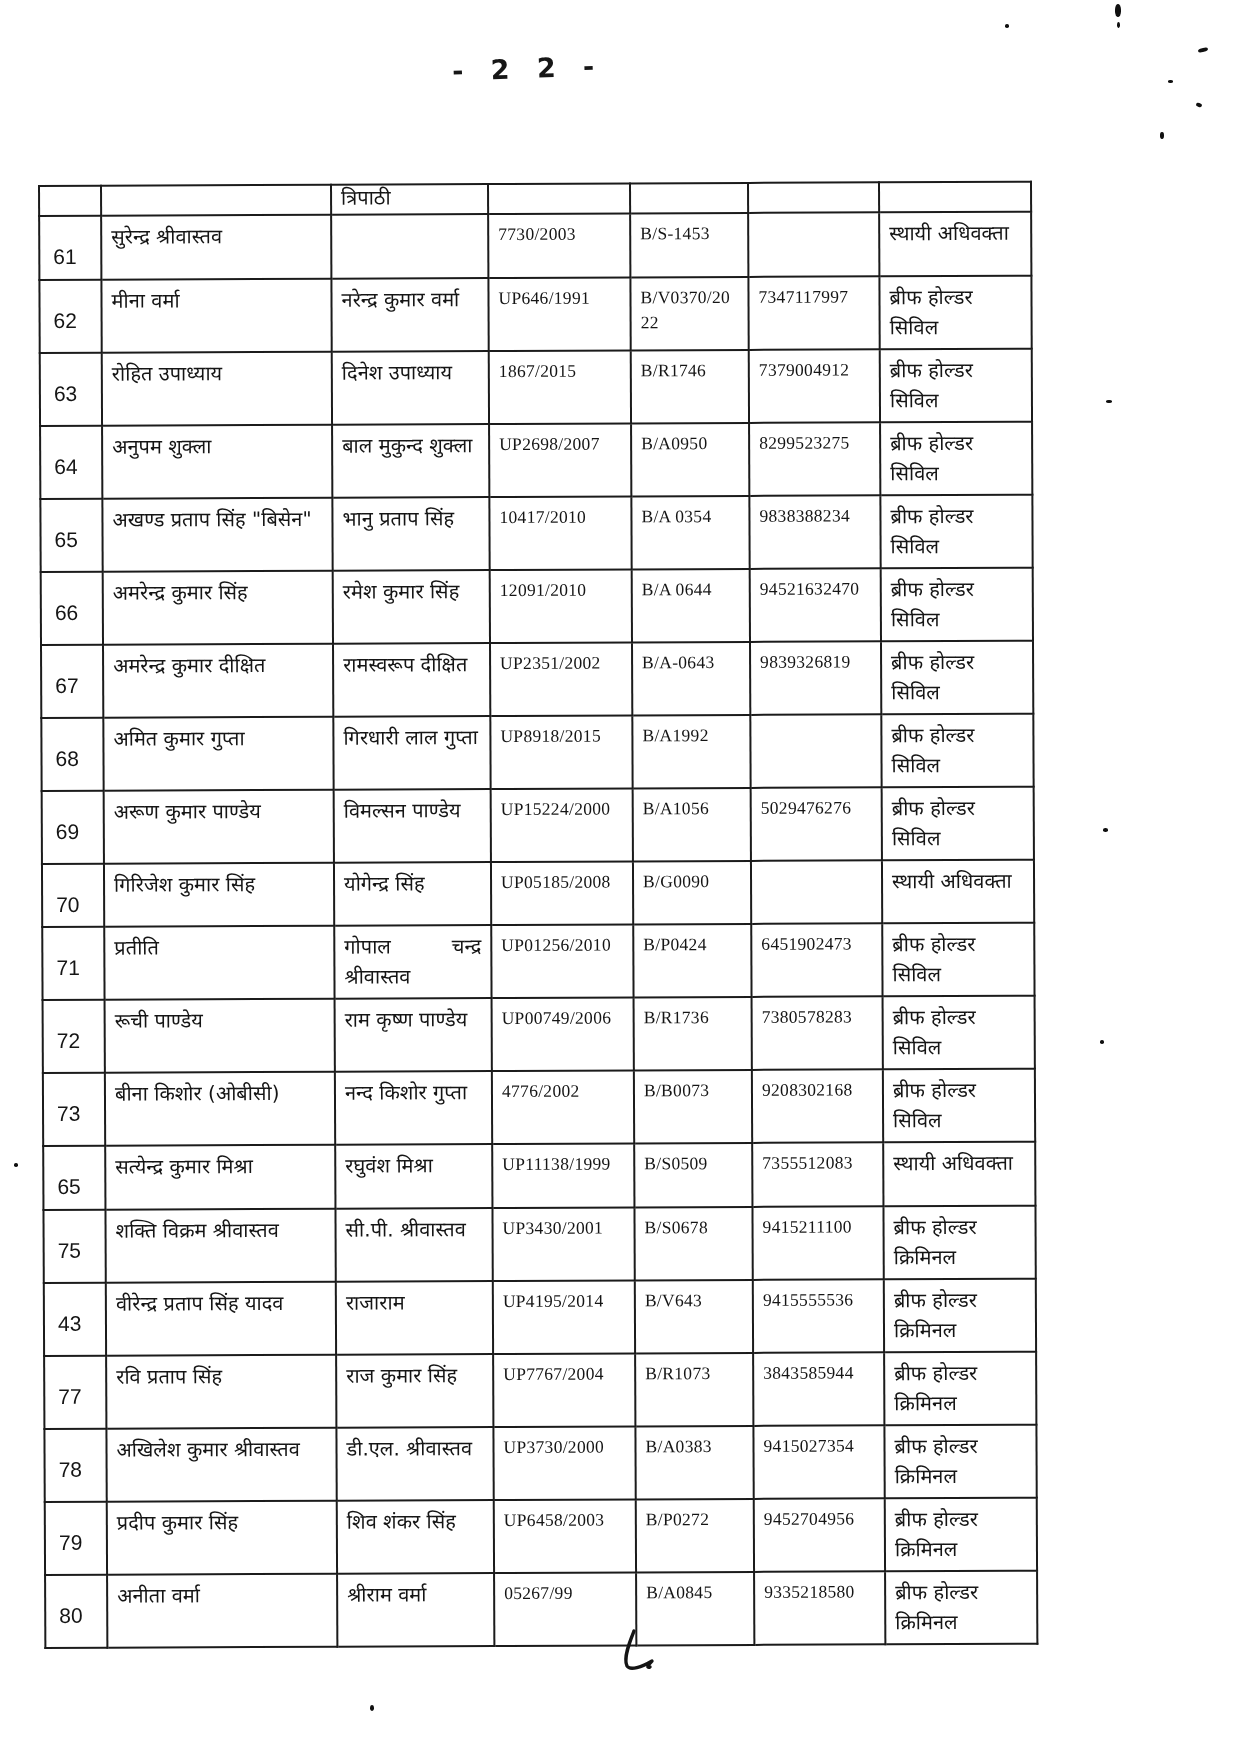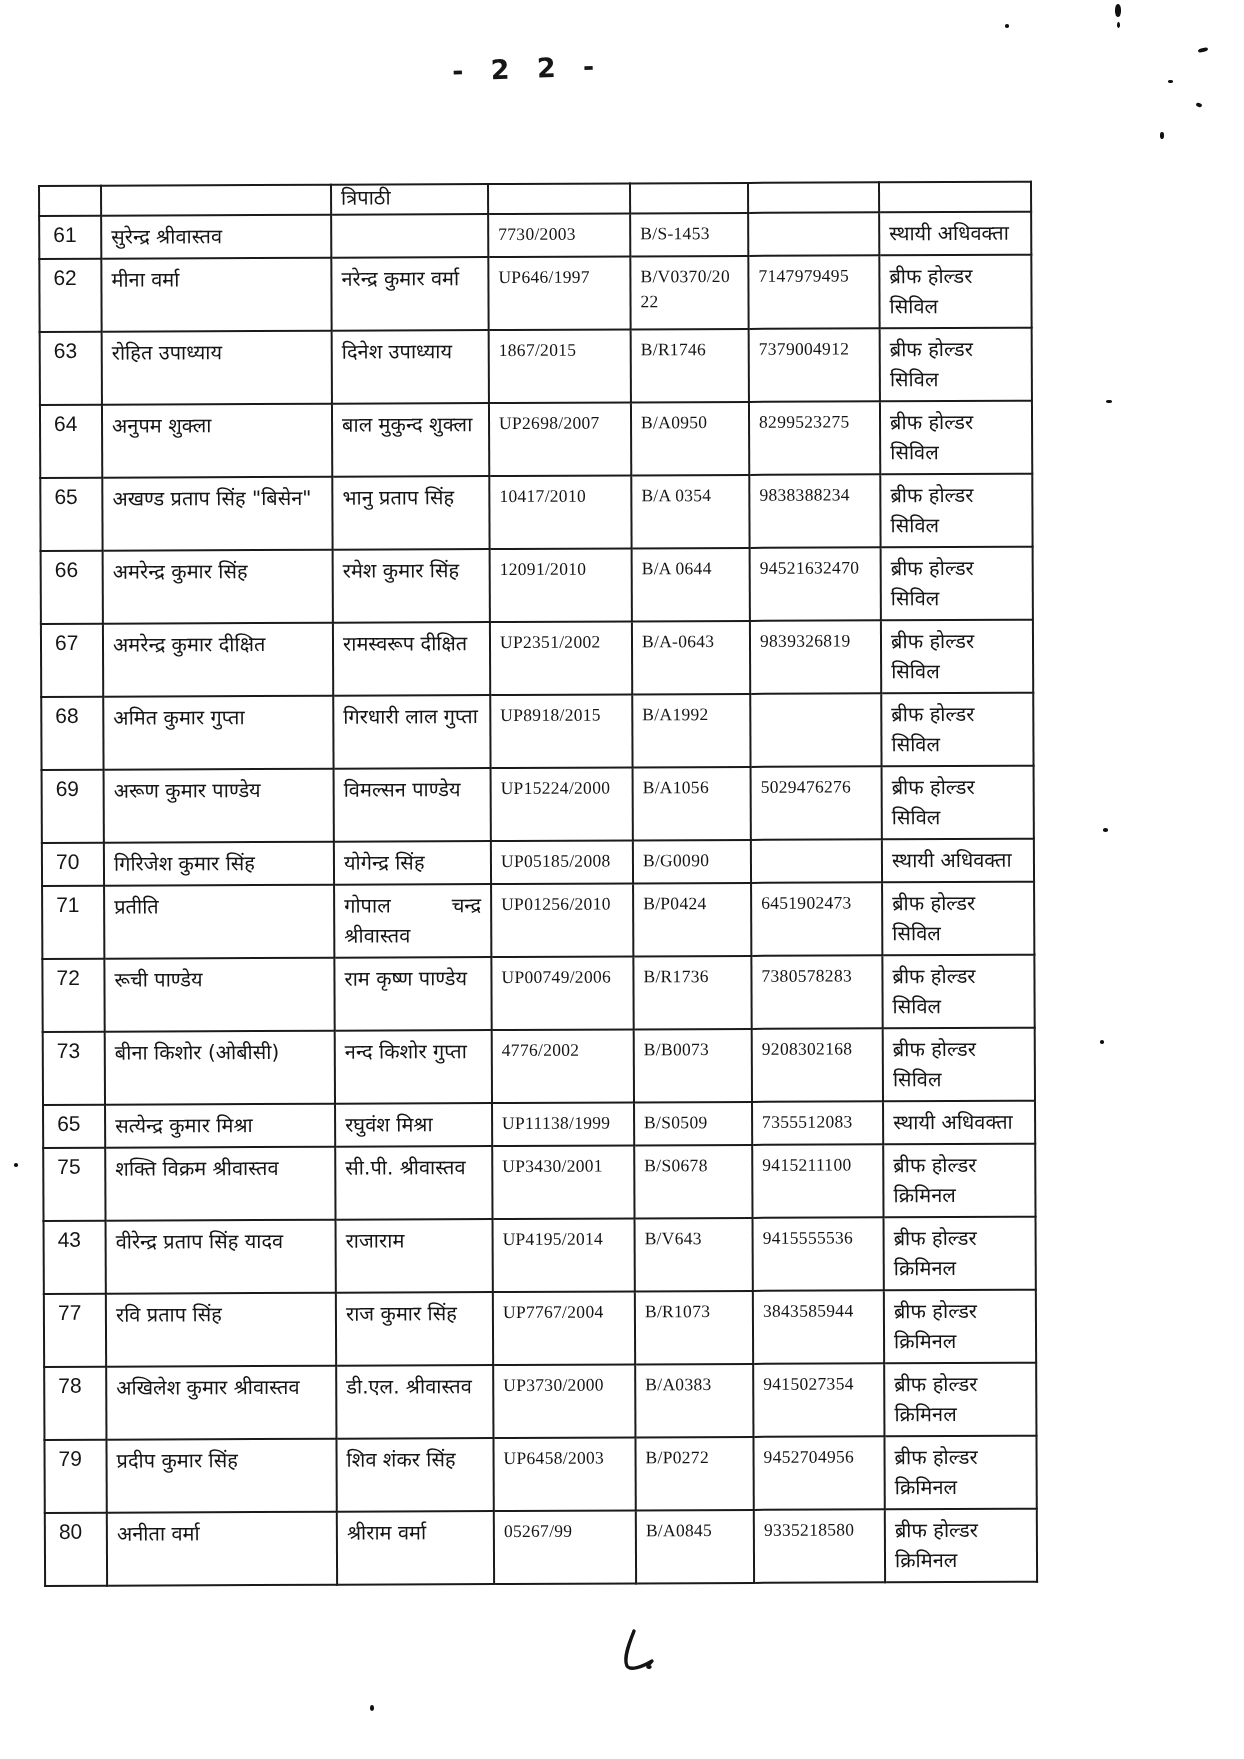--- a/index.html
+++ b/index.html
@@ -23,21 +23,21 @@
     border:2px solid #1b1b1b;
     vertical-align:top;
     padding:5px 9px 6px 9px;
     font-size:20px;line-height:1.5;
     color:#151515;
     overflow:hidden;
   }
   .adv-table tr.carryover td{
     height:26px;padding-top:0px;padding-bottom:2px;line-height:1.25;
   }
-  td.c-sn{font-family:"Liberation Sans","DejaVu Sans",sans-serif;font-size:21px;padding-left:13px;padding-top:2px;}
+  td.c-sn{font-family:"Liberation Sans","DejaVu Sans",sans-serif;font-size:21px;padding-left:13px;padding-top:24px;}
   td.c-name,td.c-father{text-align:justify;}
   td.c-reg,td.c-code,td.c-phone{
     font-family:"Liberation Serif","DejaVu Serif",serif;
     font-size:17.5px;line-height:1.45;letter-spacing:0.3px;
     overflow-wrap:anywhere;padding-top:7px;
   }
   td.c-cat{font-size:20px;margin-top:28px;}
   .hand-mark{position:absolute;left:615px;top:1628px;}
   .speck{position:absolute;background:#101010;border-radius:45%;}
 </style>
@@ -74,23 +74,23 @@
       <td class="c-father"></td>
       <td class="c-reg">7730/2003</td>
       <td class="c-code">B/S-1453</td>
       <td class="c-phone"></td>
       <td class="c-cat">स्थायी अधिवक्ता</td>
     </tr>
         <tr>
       <td class="c-sn">62</td>
       <td class="c-name">मीना वर्मा</td>
       <td class="c-father">नरेन्द्र कुमार वर्मा</td>
-      <td class="c-reg">UP646/1997</td>
+      <td class="c-reg">UP646/1991</td>
       <td class="c-code">B/V0370/2022</td>
-      <td class="c-phone">7147979495</td>
+      <td class="c-phone">7347117997</td>
       <td class="c-cat">ब्रीफ होल्डर सिविल</td>
     </tr>
         <tr>
       <td class="c-sn">63</td>
       <td class="c-name">रोहित उपाध्याय</td>
       <td class="c-father">दिनेश उपाध्याय</td>
       <td class="c-reg">1867/2015</td>
       <td class="c-code">B/R1746</td>
       <td class="c-phone">7379004912</td>
       <td class="c-cat">ब्रीफ होल्डर सिविल</td>

